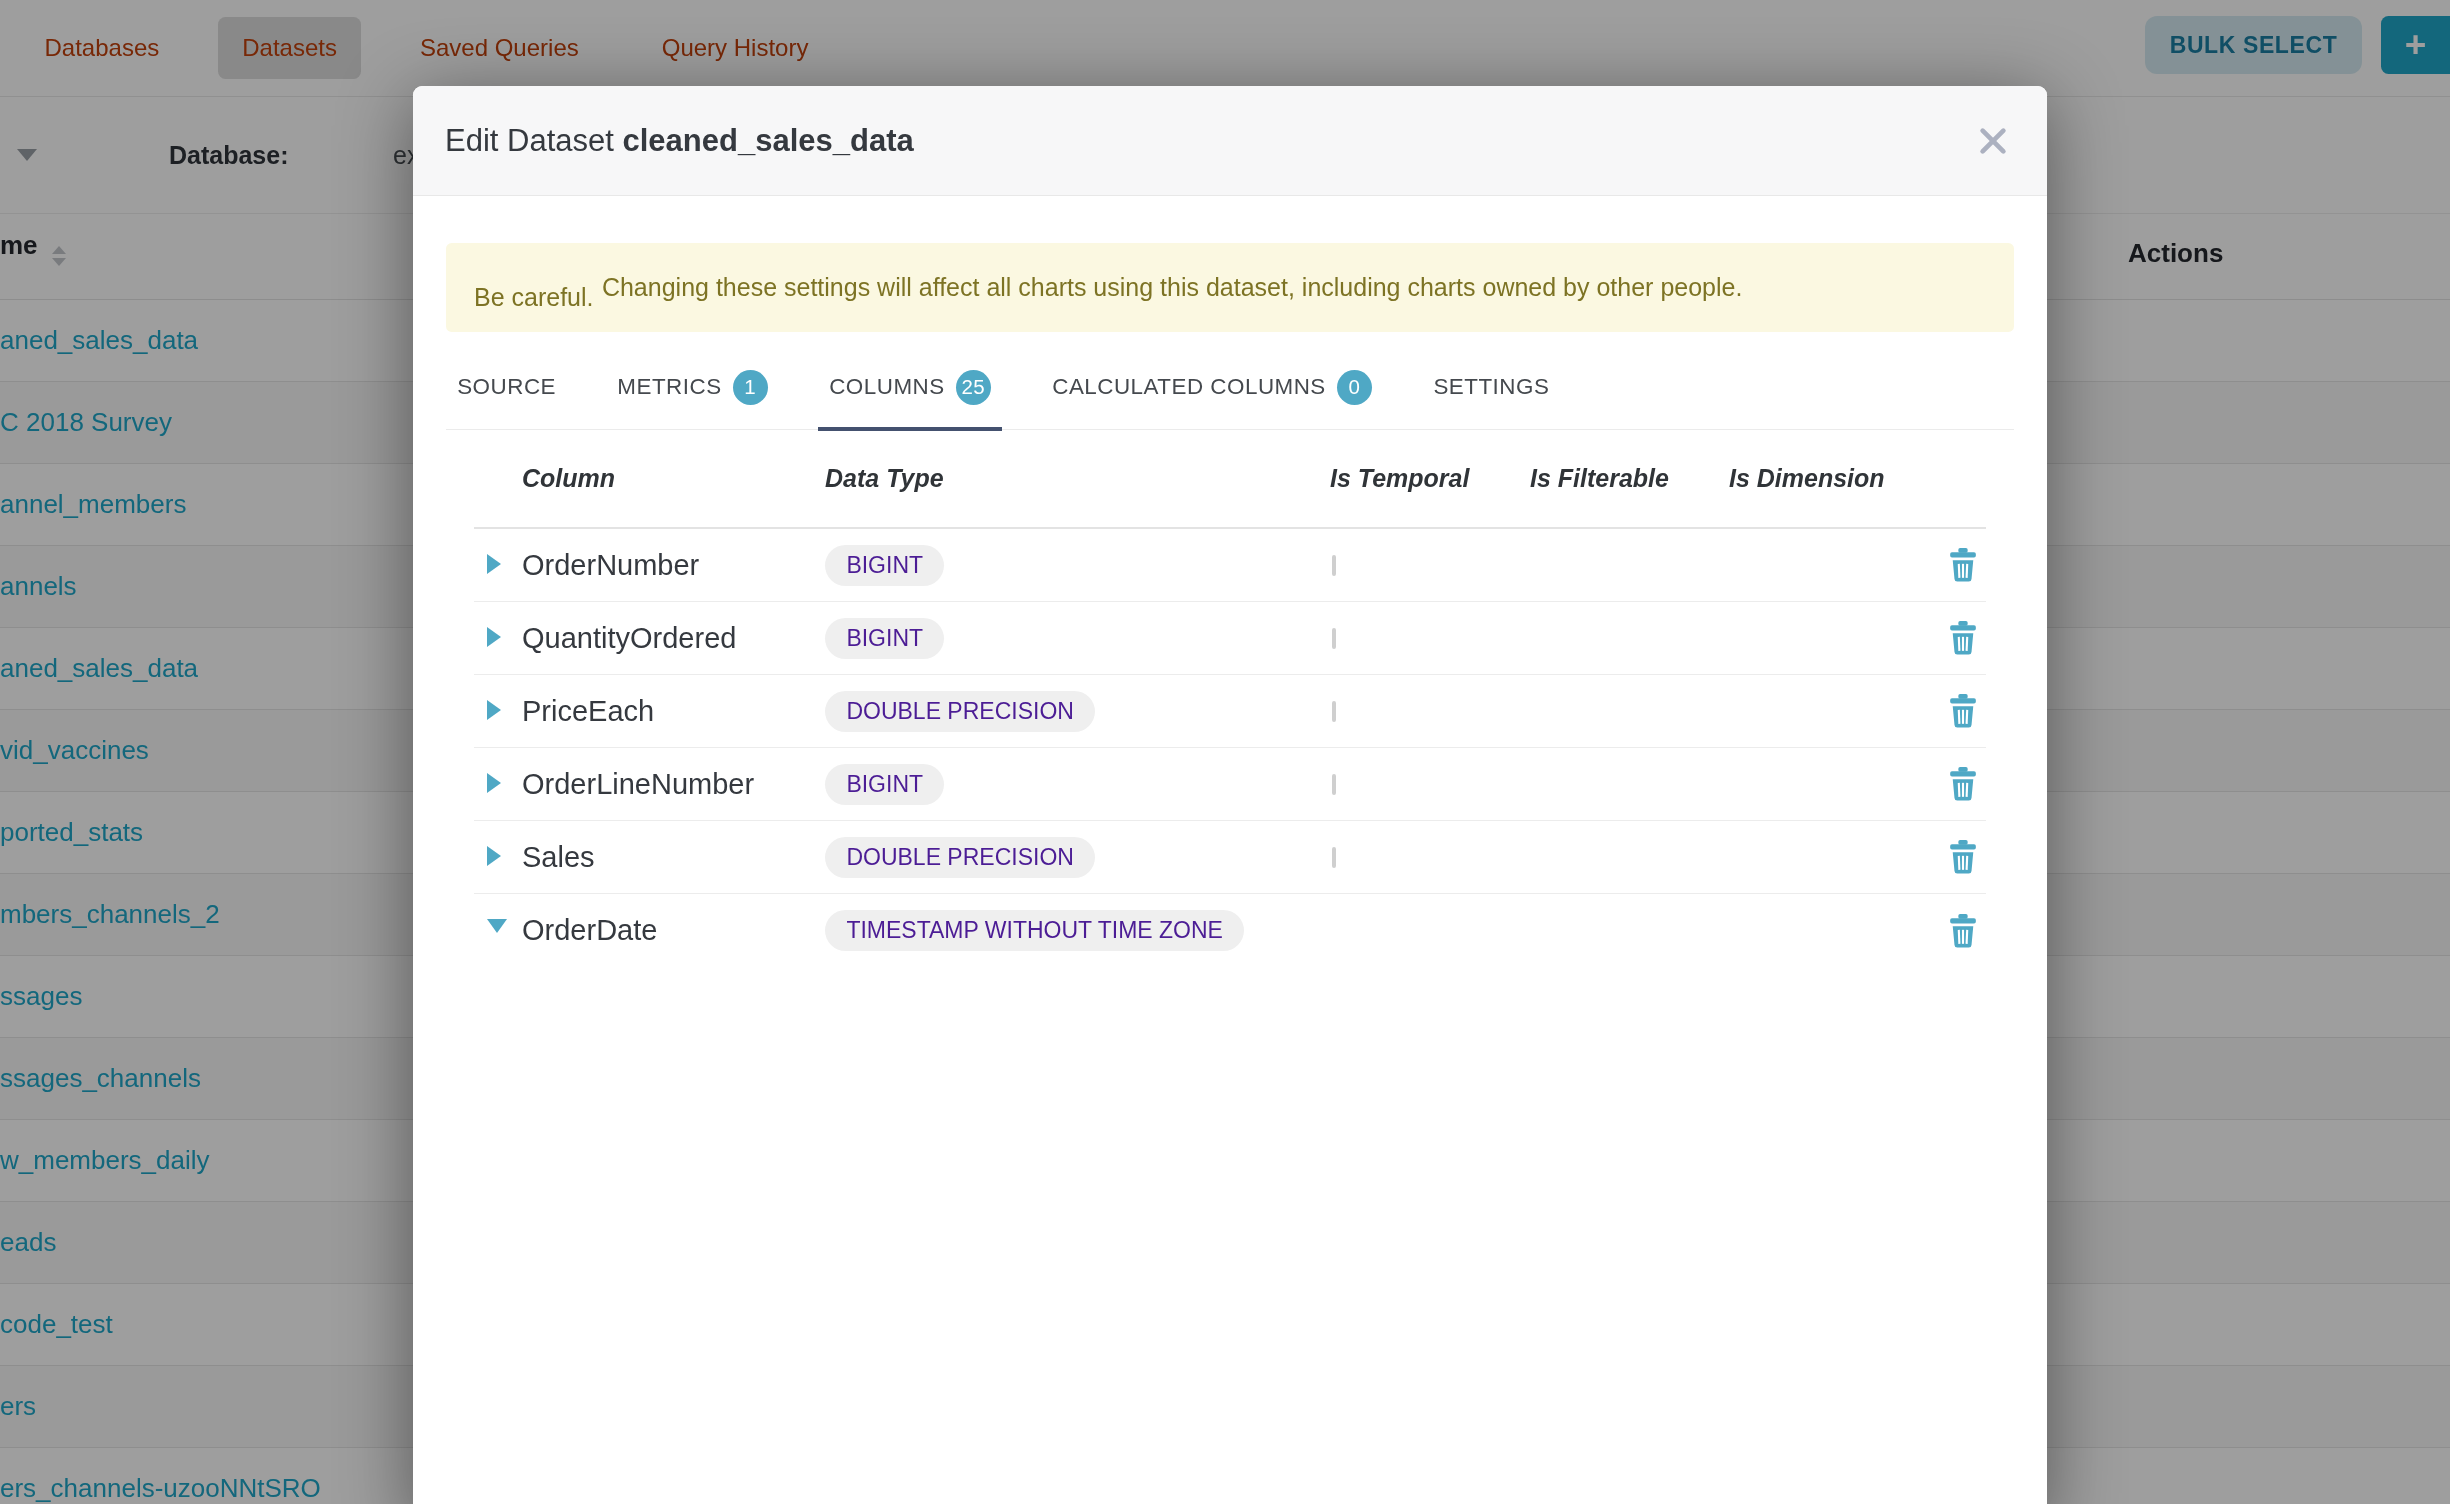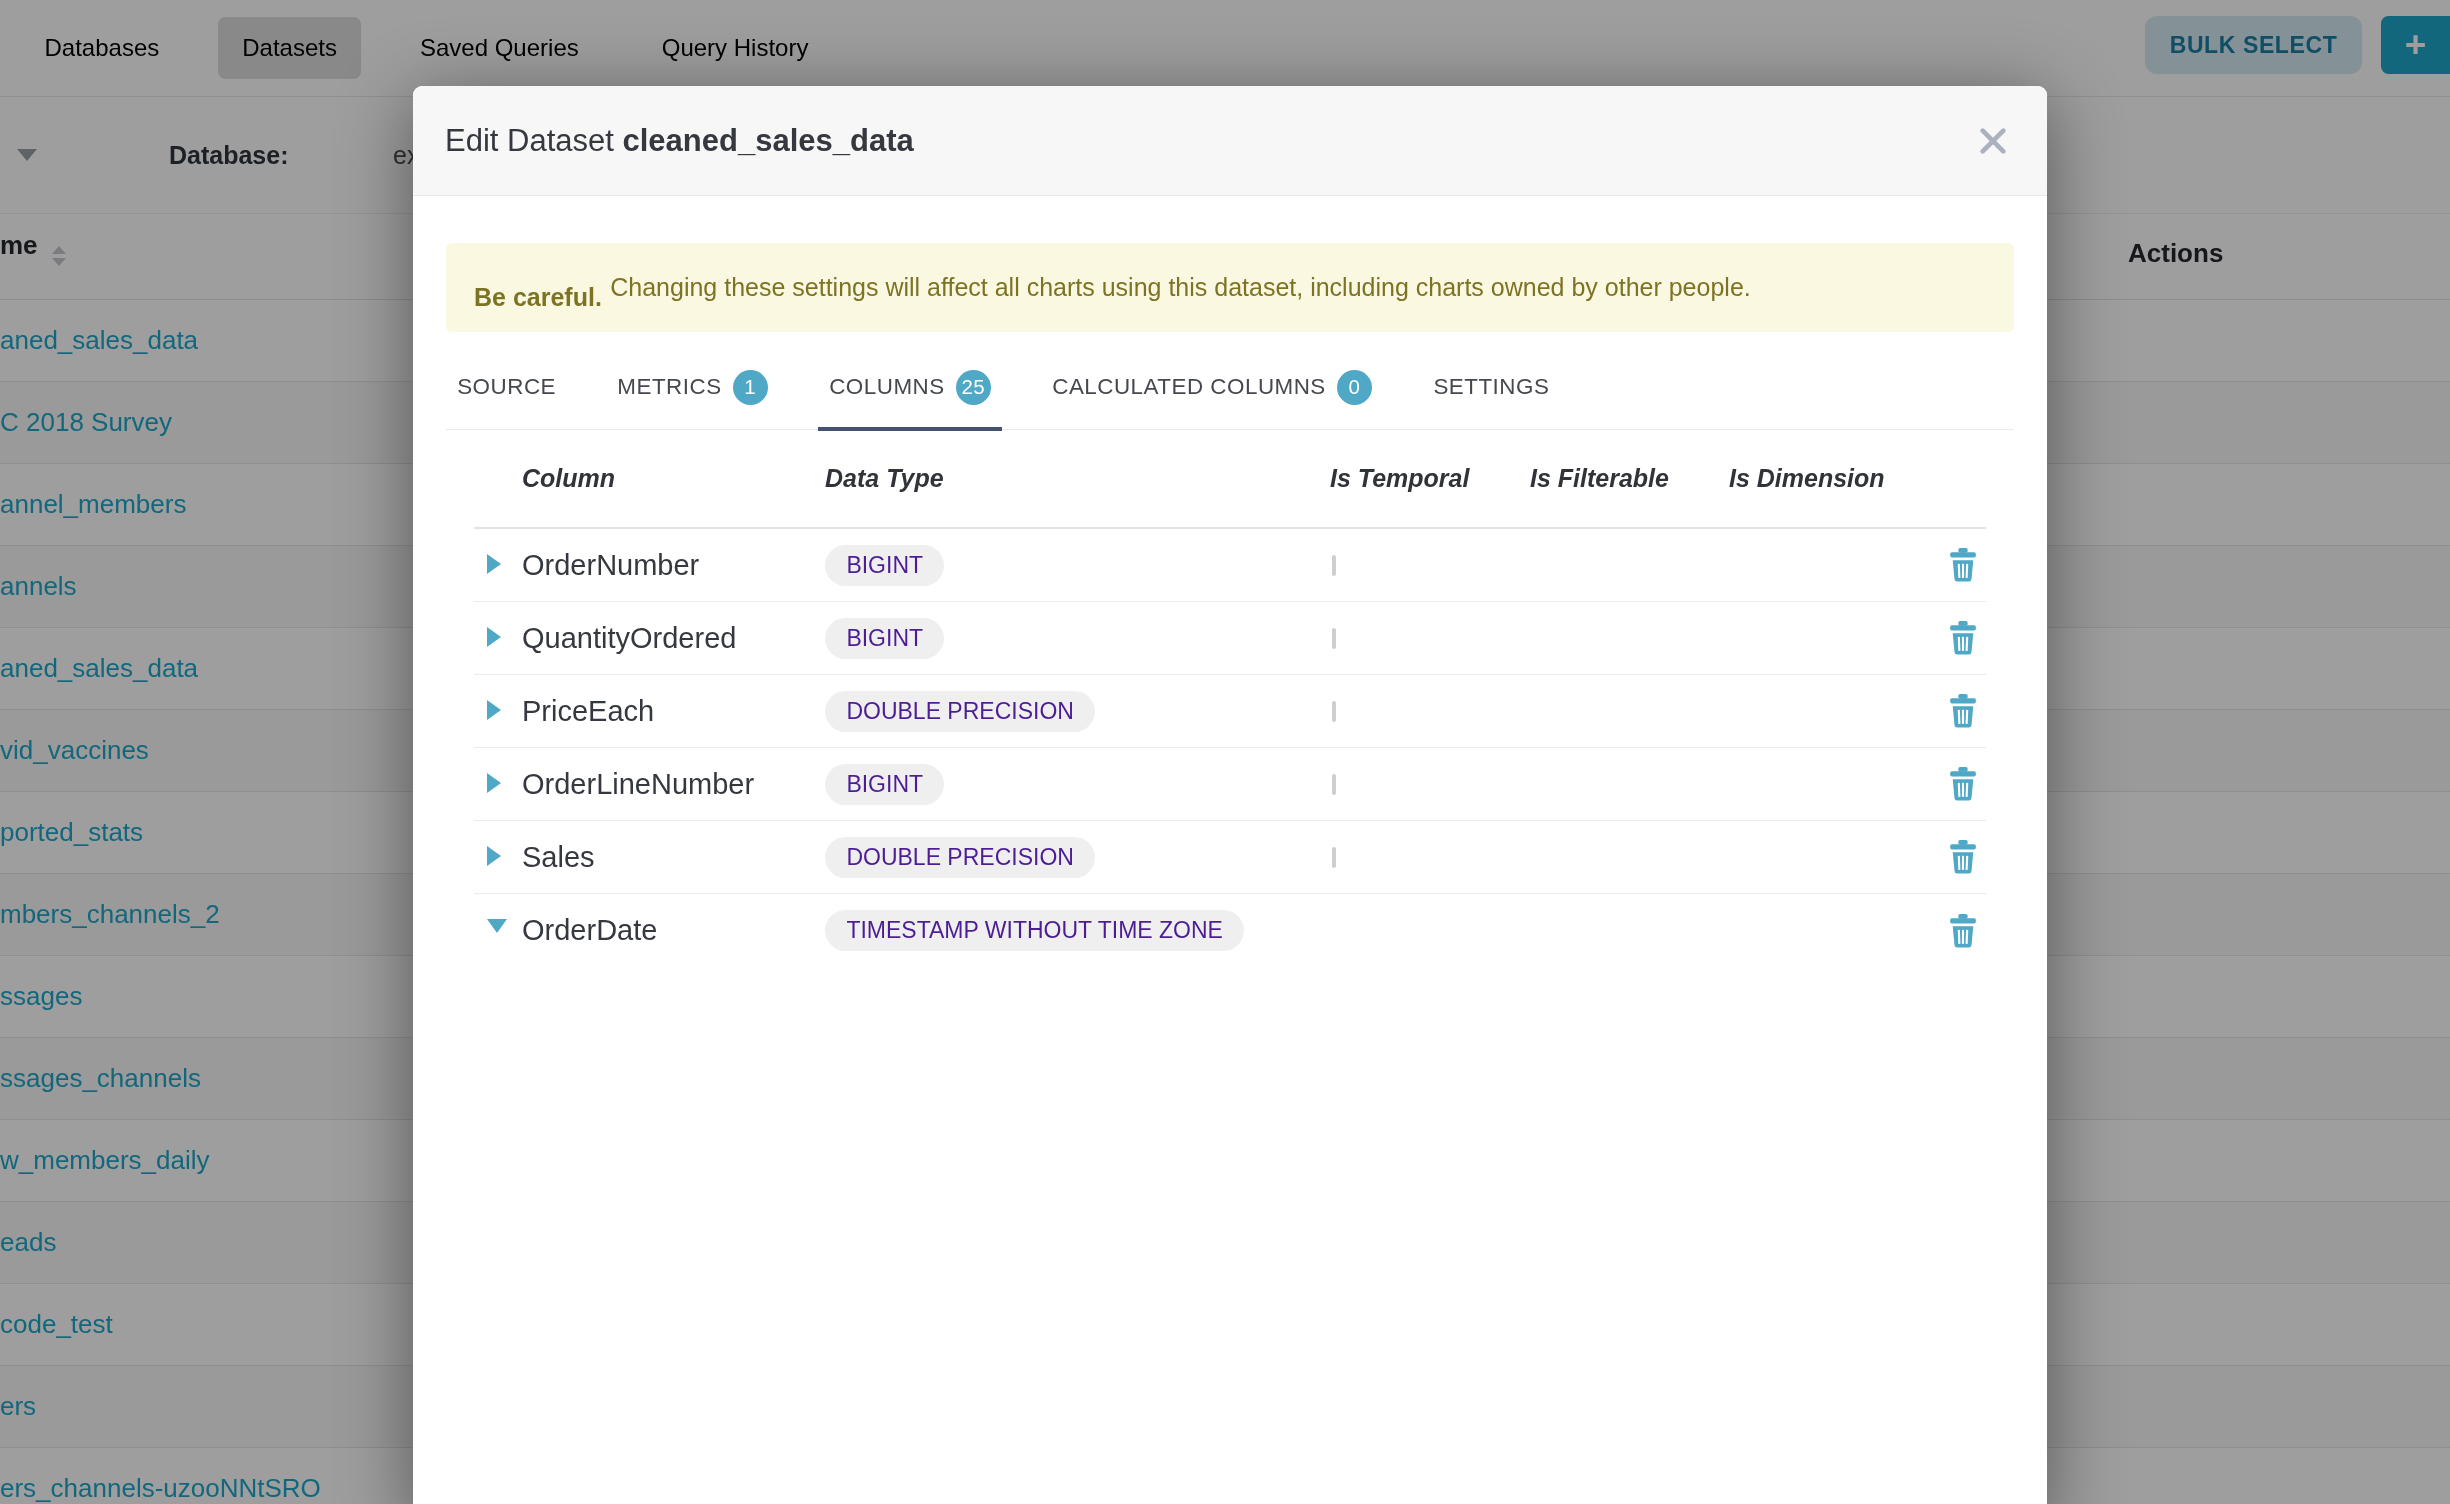--- a/index.html
+++ b/index.html
@@ -11,21 +11,21 @@
 
   
   .page { position:absolute; inset:0; background:#fff; }
 
   .topnav {
     position:absolute; top:0; left:0; right:0; height:97px;
     background:#fff; border-bottom:1.9px solid #E9E9E9;
     display:flex; align-items:center; padding-left:20.5px;
   }
   .nav-item {
-    font-size:24px; font-weight:500; color:#000000;
+    font-size:24px; font-weight:500; color:#c2410c;
     padding:17px 24px; border-radius:7.5px; cursor:pointer; white-space:nowrap;
   }
   .nav-item.selected { background:#DEDEDE; }
   .nav-item + .nav-item { margin-left:35px; }
   .bulk-btn {
     position:absolute; right:88px; top:16px; height:58px; width:217px;
     background:#D6EBF2; color:#1B7FA3; border:none; border-radius:12px;
     font-family:inherit; font-size:23px; font-weight:600; letter-spacing:0.6px;
   }
   .plus-btn {
@@ -76,21 +76,21 @@
   .modal-title { font-size:31px; color:#35393F; }
   .modal-title b { font-weight:700; }
   .close-btn { margin-left:auto; background:none; border:none; padding:5.6px; cursor:pointer; line-height:0; }
 
   .modal-body { padding:0 33px; }
   .banner {
     margin-top:47px; height:89px; background:#FBF8E1; border-radius:5.6px;
     display:flex; align-items:center; padding:0 28px;
     font-size:25px; color:#7D7324;
   }
-  .banner b { font-weight:700; margin-right:8.4px;margin-top:20px; }
+  .banner b { font-weight:400; margin-right:8.4px;margin-top:20px; }
 
   .tabs { margin-top:20.5px; display:flex; border-bottom:1.9px solid #EBEBEB; }
   .tab {
     display:flex; align-items:center; font-size:22.4px; font-weight:500; color:#45494E;
     letter-spacing:0.5px; padding:17px 11.2px 22.4px; margin-right:39px;
     border-bottom:4.7px solid transparent; margin-bottom:-1.9px; cursor:pointer; white-space:nowrap;
   }
   .tab.active { border-bottom-color:#44516F; }
   .badge {
     display:inline-flex; align-items:center; justify-content:center;

